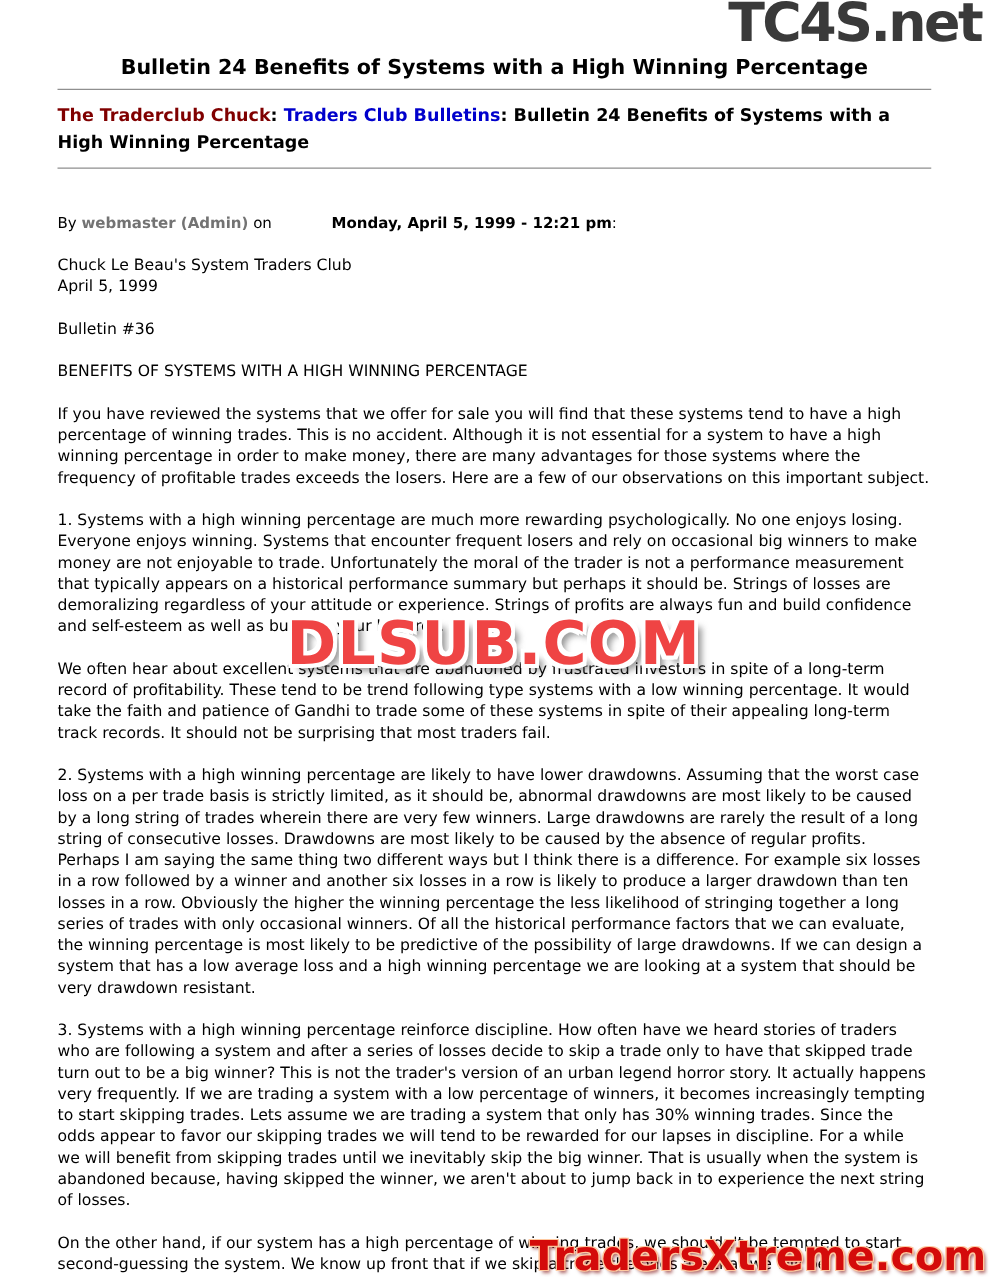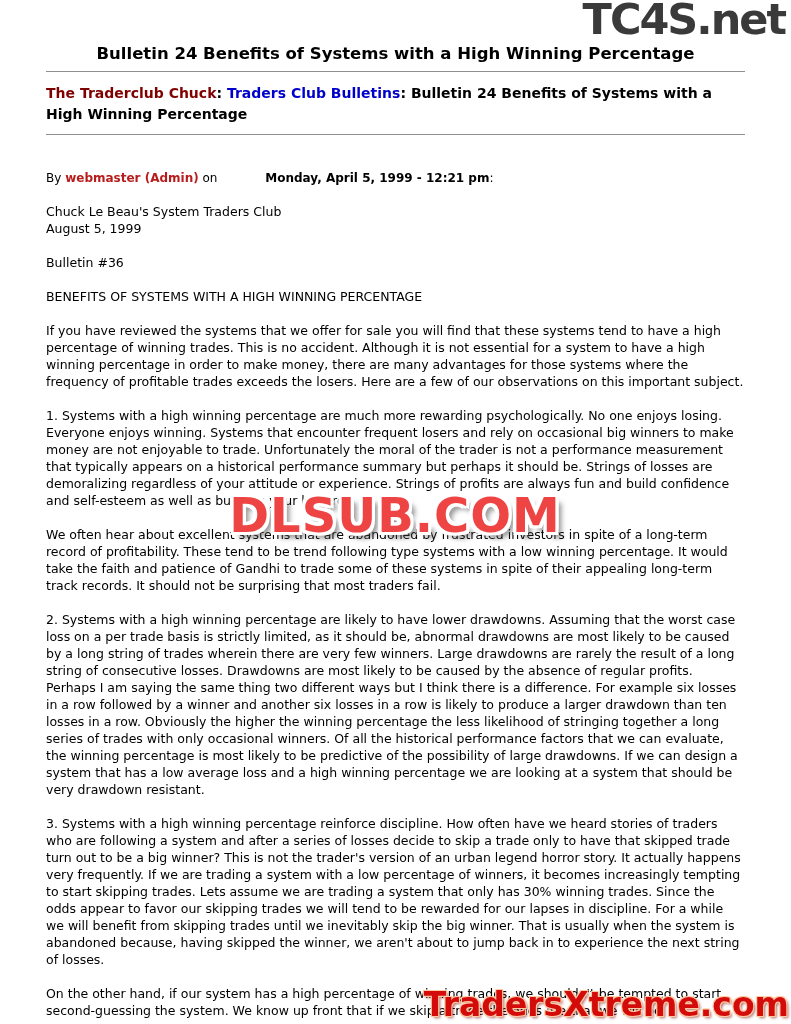--- a/index.html
+++ b/index.html
@@ -31,21 +31,21 @@
 
   .breadcrumb {
     margin:11px 0 9px;
     font-size:14px; font-weight:bold; line-height:1.5;
   }
   .crumb-forum { color:#800000; cursor:pointer; }
   .crumb-link  { color:#0000cc; text-decoration:none; cursor:pointer; }
   .crumb-current { color:#000; }
 
   .byline { margin:36px 0 18px; font-size:12px; }
-  .author-link { color:#b91c1c; font-weight:bold; text-decoration:none; cursor:pointer; }
+  .author-link { color:#737373; font-weight:bold; text-decoration:none; cursor:pointer; }
   .byline b { font-weight:bold;margin-left:44px; }
 
   .post { font-size:12.5px; line-height:17px;margin-top:14px; }
   .post p { margin:0 0 17px; }
   .post p.tight { margin:0; }
 
   .wm-center {
     position:absolute; top:487px; left:395px;
     transform:translateX(-50%);
     font-size:48px; font-weight:bold; letter-spacing:1px;
@@ -87,21 +87,21 @@
     <hr class="rule">
 
     <p class="breadcrumb"><span class="crumb-forum">The Traderclub Chuck</span><span class="crumb-current">: </span><a class="crumb-link">Traders Club Bulletins</a><span class="crumb-current">: </span><span class="crumb-current">Bulletin 24 Benefits of Systems with a High Winning Percentage</span></p>
 
     <hr class="rule">
 
     <p class="byline"><span>By </span><a class="author-link">webmaster (Admin)</a><span> on </span><b>Monday, April 5, 1999 - 12:21 pm</b><span>:</span></p>
 
     <div class="post">
       <p class="tight">Chuck Le Beau's System Traders Club</p>
-      <p>August 5, 1999</p>
+      <p>April 5, 1999</p>
       <p>Bulletin #36</p>
       <p>BENEFITS OF SYSTEMS WITH A HIGH WINNING PERCENTAGE</p>
       <p>If you have reviewed the systems that we offer for sale you will find that these systems tend to have a high percentage of winning trades. This is no accident. Although it is not essential for a system to have a high winning percentage in order to make money, there are many advantages for those systems where the frequency of profitable trades exceeds the losers. Here are a few of our observations on this important subject.</p>
       <p>1. Systems with a high winning percentage are much more rewarding psychologically. No one enjoys losing. Everyone enjoys winning. Systems that encounter frequent losers and rely on occasional big winners to make money are not enjoyable to trade. Unfortunately the moral of the trader is not a performance measurement that typically appears on a historical performance summary but perhaps it should be. Strings of losses are demoralizing regardless of your attitude or experience. Strings of profits are always fun and build confidence and self-esteem as well as building your bankroll.</p>
       <p>We often hear about excellent systems that are abandoned by frustrated investors in spite of a long-term record of profitability. These tend to be trend following type systems with a low winning percentage. It would take the faith and patience of Gandhi to trade some of these systems in spite of their appealing long-term track records. It should not be surprising that most traders fail.</p>
       <p>2. Systems with a high winning percentage are likely to have lower drawdowns. Assuming that the worst case loss on a per trade basis is strictly limited, as it should be, abnormal drawdowns are most likely to be caused by a long string of trades wherein there are very few winners. Large drawdowns are rarely the result of a long string of consecutive losses. Drawdowns are most likely to be caused by the absence of regular profits. Perhaps I am saying the same thing two different ways but I think there is a difference. For example six losses in a row followed by a winner and another six losses in a row is likely to produce a larger drawdown than ten losses in a row. Obviously the higher the winning percentage the less likelihood of stringing together a long series of trades with only occasional winners. Of all the historical performance factors that we can evaluate, the winning percentage is most likely to be predictive of the possibility of large drawdowns. If we can design a system that has a low average loss and a high winning percentage we are looking at a system that should be very drawdown resistant.</p>
       <p>3. Systems with a high winning percentage reinforce discipline. How often have we heard stories of traders who are following a system and after a series of losses decide to skip a trade only to have that skipped trade turn out to be a big winner? This is not the trader's version of an urban legend horror story. It actually happens very frequently. If we are trading a system with a low percentage of winners, it becomes increasingly tempting to start skipping trades. Lets assume we are trading a system that only has 30% winning trades. Since the odds appear to favor our skipping trades we will tend to be rewarded for our lapses in discipline. For a while we will benefit from skipping trades until we inevitably skip the big winner. That is usually when the system is abandoned because, having skipped the winner, we aren't about to jump back in to experience the next string of losses.</p>
       <p>On the other hand, if our system has a high percentage of winning trades, we shouldn't be tempted to start second-guessing the system. We know up front that if we skip a trade the odds are that we will be</p>
     </div>
 

